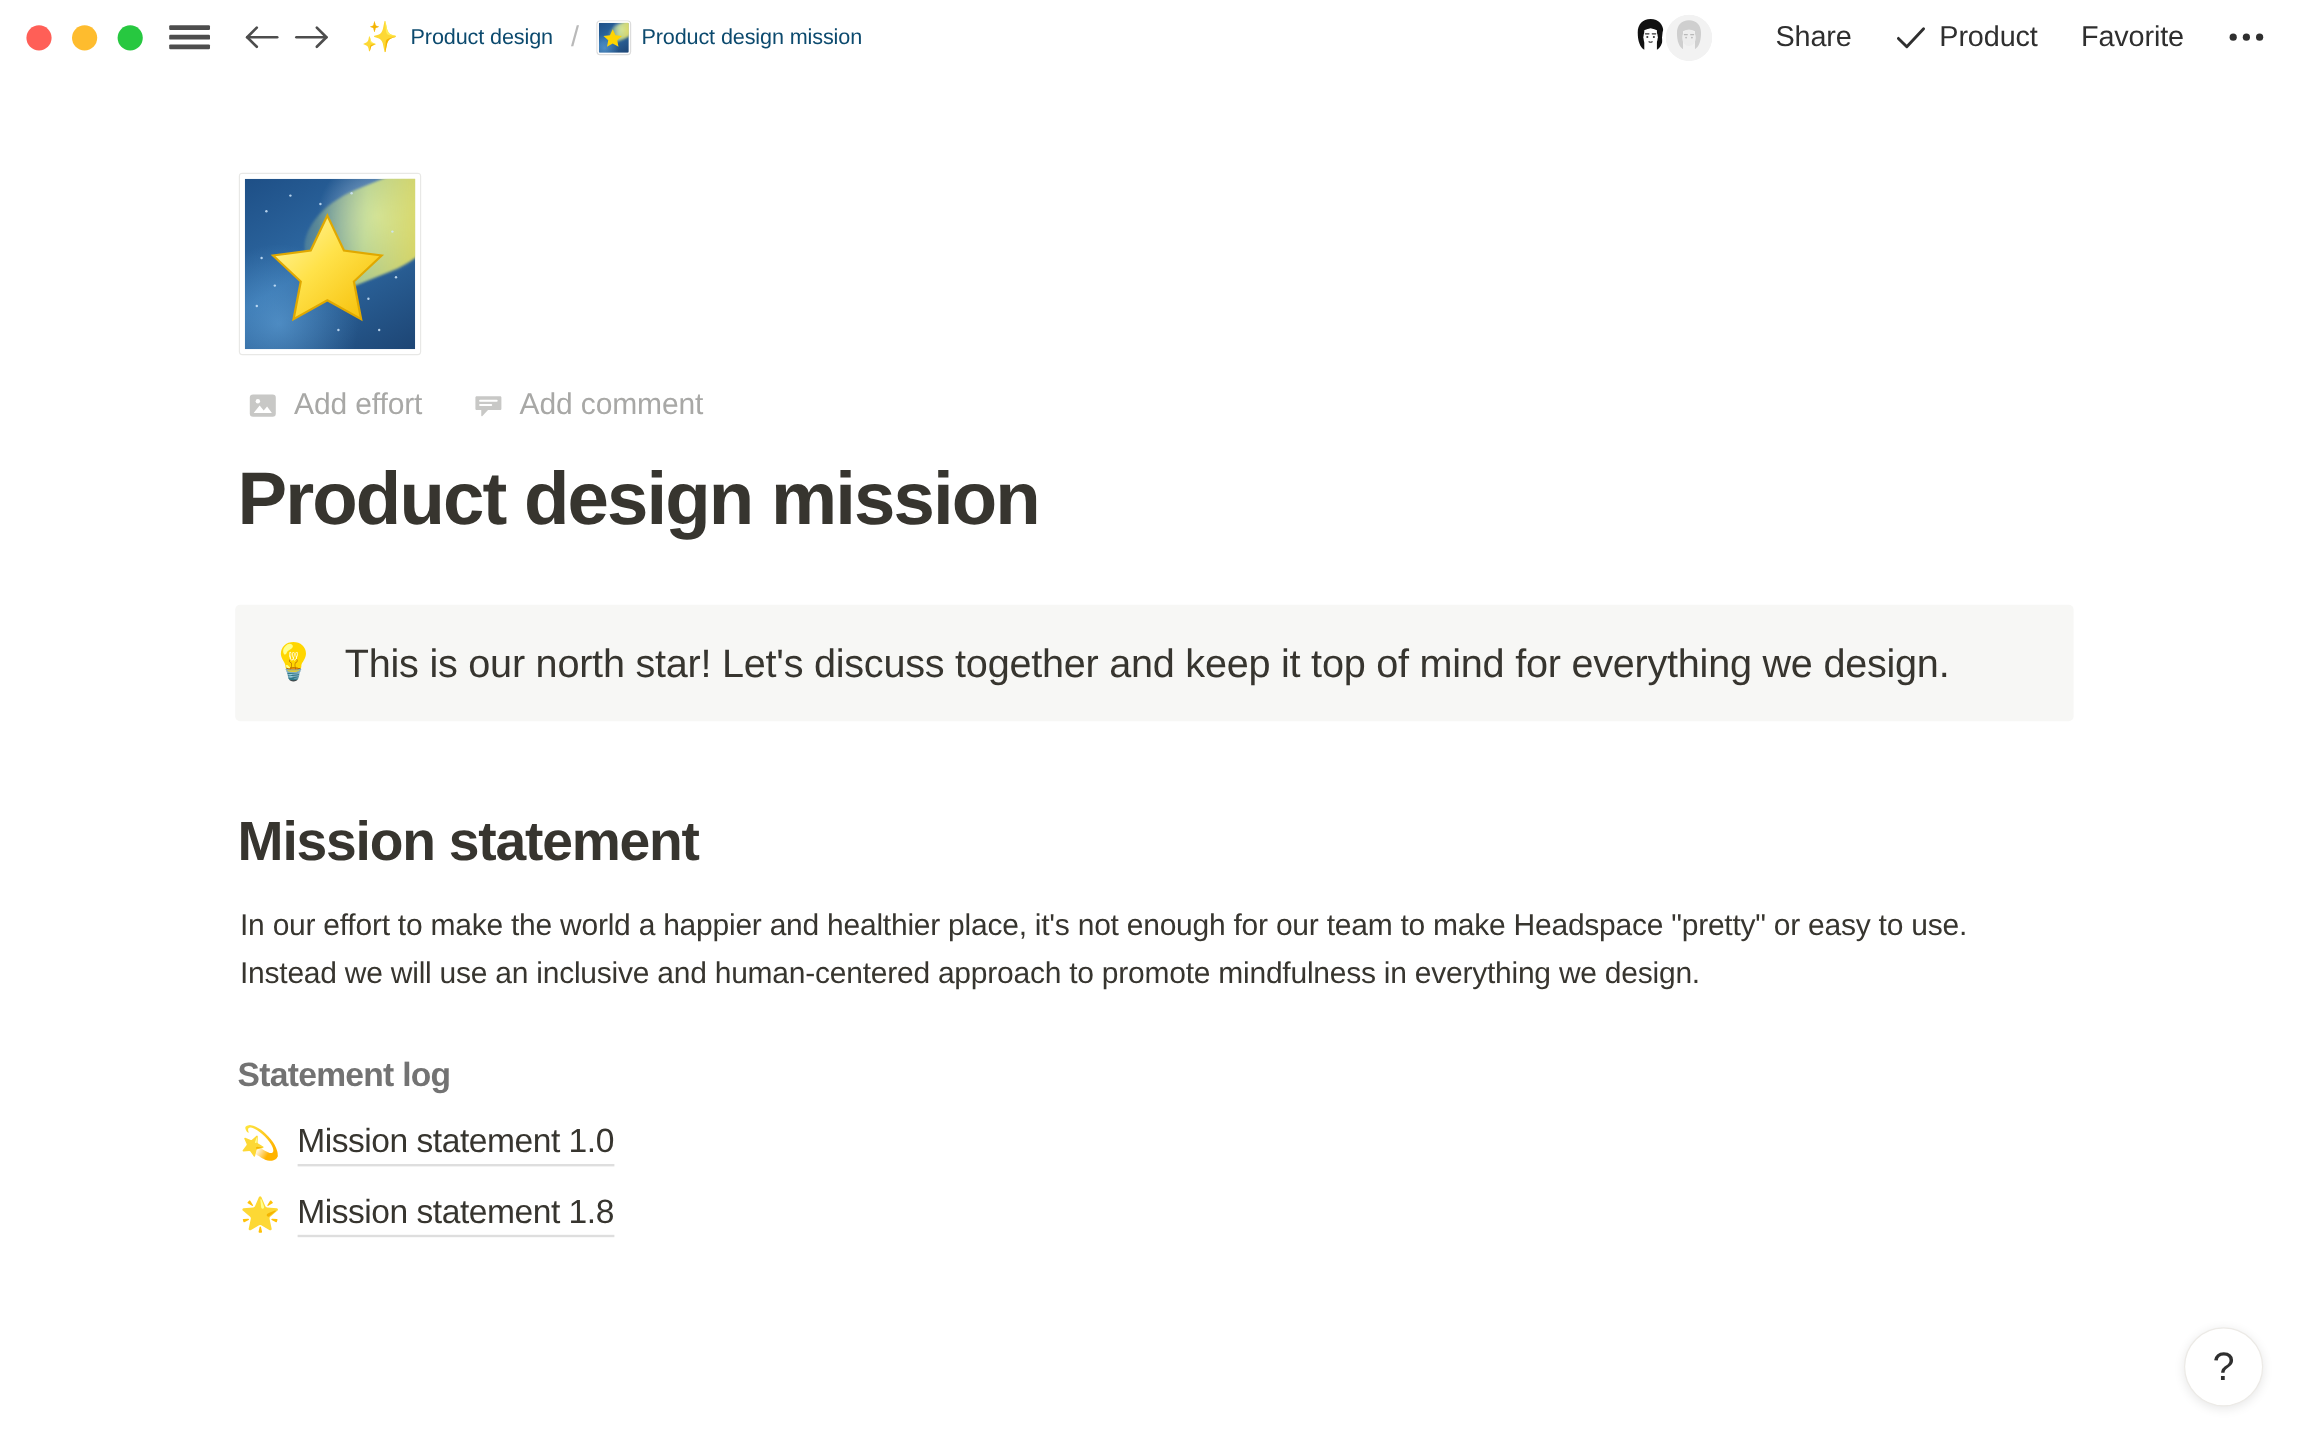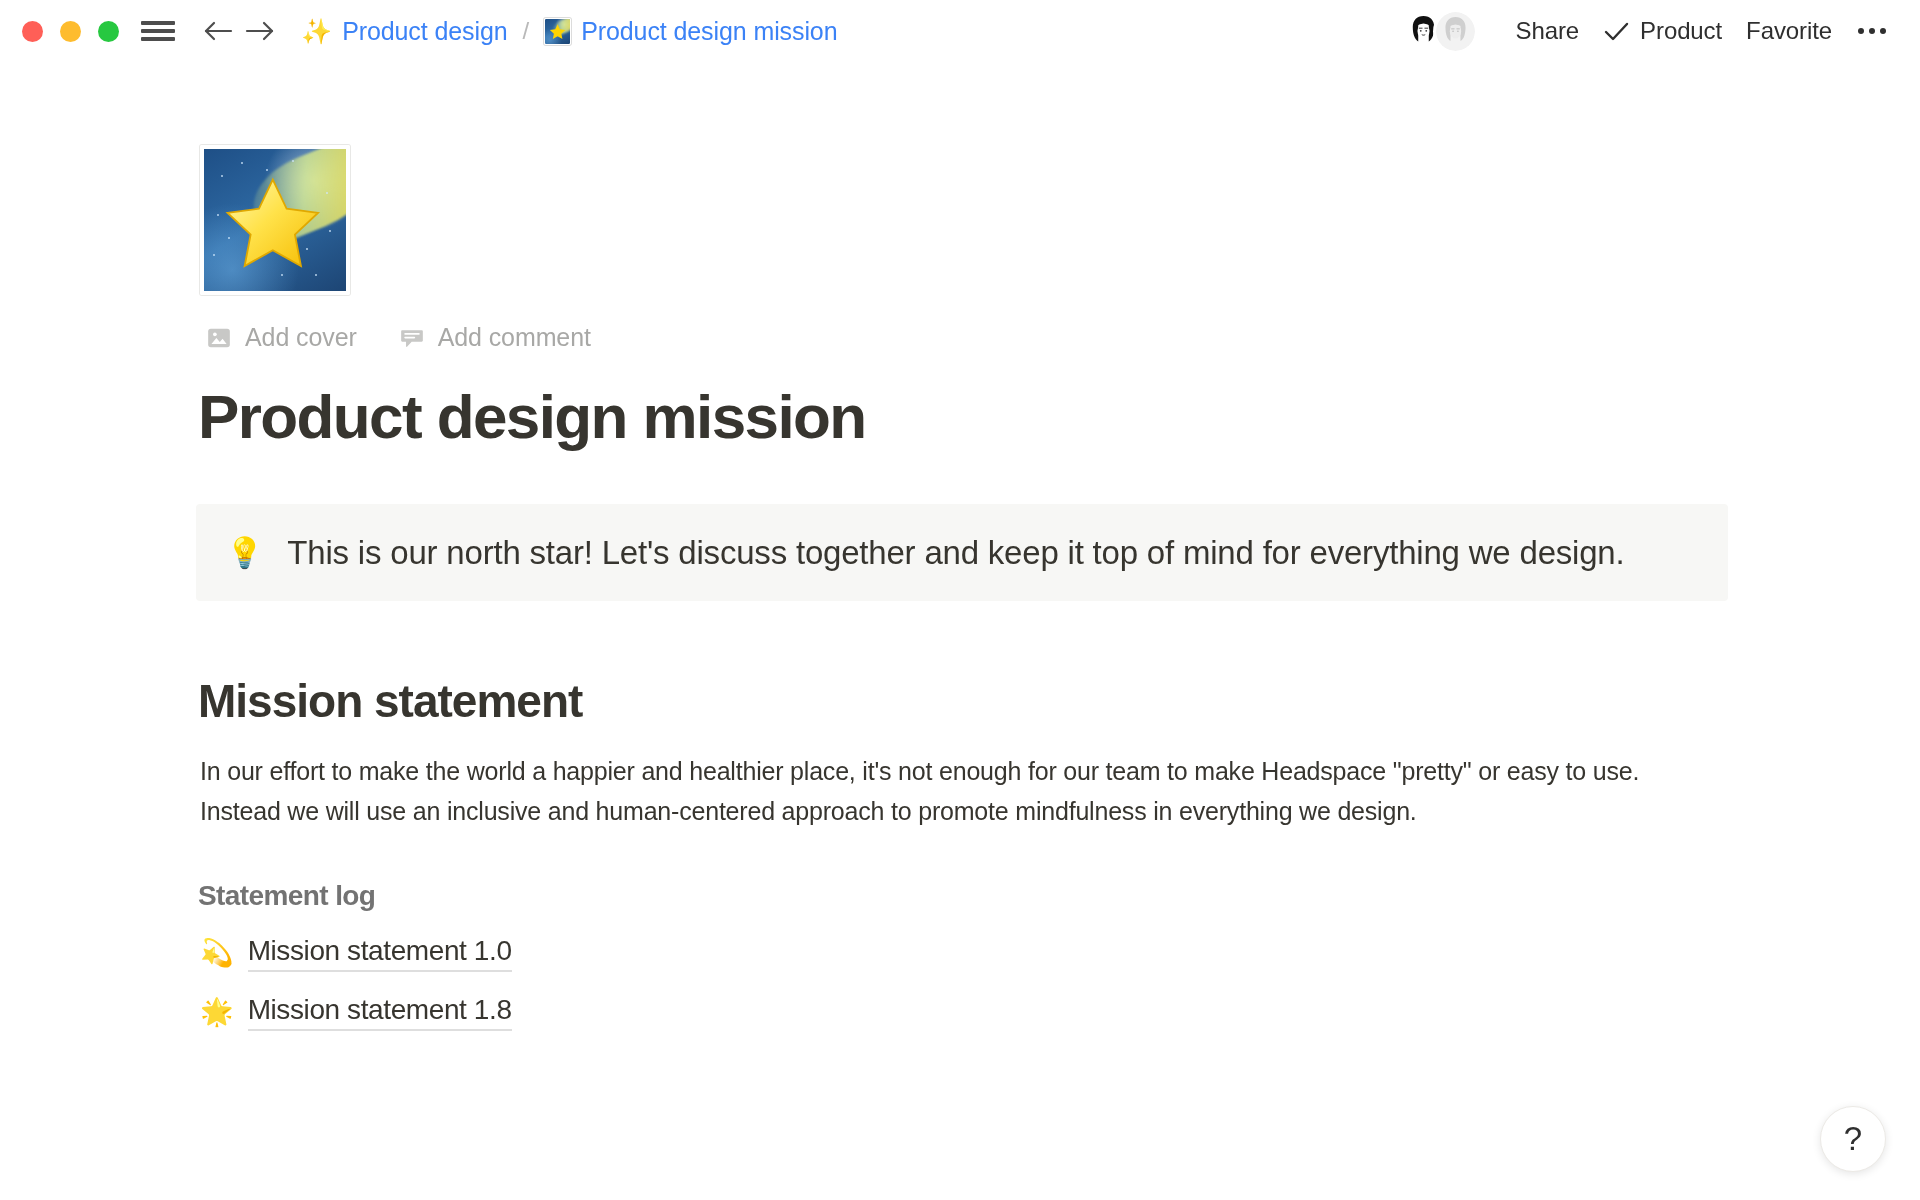--- a/index.html
+++ b/index.html
@@ -36,21 +36,21 @@
 
   .nav-arrow {
     width: 42px; height: 42px; display: flex; align-items: center; justify-content: center;
     cursor: pointer; color: #4d4d4d;
   }
   .nav-arrow svg { display: block; }
 
   .crumbs { display: flex; align-items: center; margin-left: 16px; }
   .crumb { display: flex; align-items: center; gap: 10px; cursor: pointer; padding: 3px 4px; border-radius: 4px; }
   .crumb-emoji { font-size: 25px; line-height: 1; }
-  .crumb-label { font-size: 25px; color: #3b82f6; letter-spacing: -0.1px; }
+  .crumb-label { font-size: 18px; color: #0c4a6e; letter-spacing: -0.1px; }
   .crumb-sep { font-size: 24px; color: #b9b9b9; margin: 0 11px; }
 
   
   .star-tile {
     background:
       radial-gradient(circle at 78% 22%, rgba(255,255,255,.55) 0%, rgba(255,255,255,0) 32%),
       radial-gradient(circle at 20% 85%, rgba(120,190,245,.45) 0%, rgba(120,190,245,0) 40%),
       linear-gradient(150deg, #1e4f86 0%, #2f6ba5 48%, #1d4574 100%);
     position: relative; overflow: hidden; flex: none;
   }
@@ -67,21 +67,21 @@
     transform: translate(-52%, -50%);
     width: 78%; height: 78%;
     color: #ffd400;
   }
   .star-tile .dots { position: absolute; inset: 0; }
   .star-tile .dots i {
     position: absolute; background: #cfe6fb; border-radius: 50%;
     width: 2px; height: 2px; opacity: .85;
   }
 
-  .topbar-right { margin-left: auto; display: flex; align-items: center; gap: 0; }
+  .topbar-right { margin-left: auto; display: flex; align-items: center; gap: 12px; }
   .avatars { display: flex; align-items: center; margin-right: 26px; }
   .avatar {
     width: 45px; height: 45px; border-radius: 50%;
     border: 3px solid #ffffff; overflow: hidden; flex: none; position: relative;
     background: #ffffff;
   }
   .avatar + .avatar { margin-left: -13px; }
   .avatar svg { display: block; width: 100%; height: 100%; }
 
   .tb-action {
@@ -289,21 +289,21 @@
       </div>
     </div>
 
     <div class="meta-row">
       <div class="meta-btn">
         <svg class="meta-icon" viewBox="0 0 24 24" fill="#c8c8c6">
           <rect x="2" y="3.5" width="20" height="17" rx="2.5"></rect>
           <path d="M5 17.6l4.6-5.7 3.1 3.8 2.6-3 3.7 4.9z" fill="#ffffff"></path>
           <circle cx="8.2" cy="8.6" r="1.7" fill="#ffffff"></circle>
         </svg>
-        <span class="meta-label">Add cover</span>
+        <span class="meta-label">Add effort</span>
       </div>
       <div class="meta-btn">
         <svg class="meta-icon" viewBox="0 0 24 24" fill="#c8c8c6">
           <path d="M3 4.8h18c.6 0 1 .5 1 1v8.6c0 .6-.4 1-1 1h-9.3L7.4 20a.5.5 0 01-.9-.3v-4.3H3c-.6 0-1-.4-1-1V5.8c0-.5.4-1 1-1z"></path>
           <path d="M5.6 8.2h12.8M5.6 11.6h8.6" stroke="#ffffff" stroke-width="1.5" stroke-linecap="round"></path>
         </svg>
         <span class="meta-label">Add comment</span>
       </div>
     </div>
 

